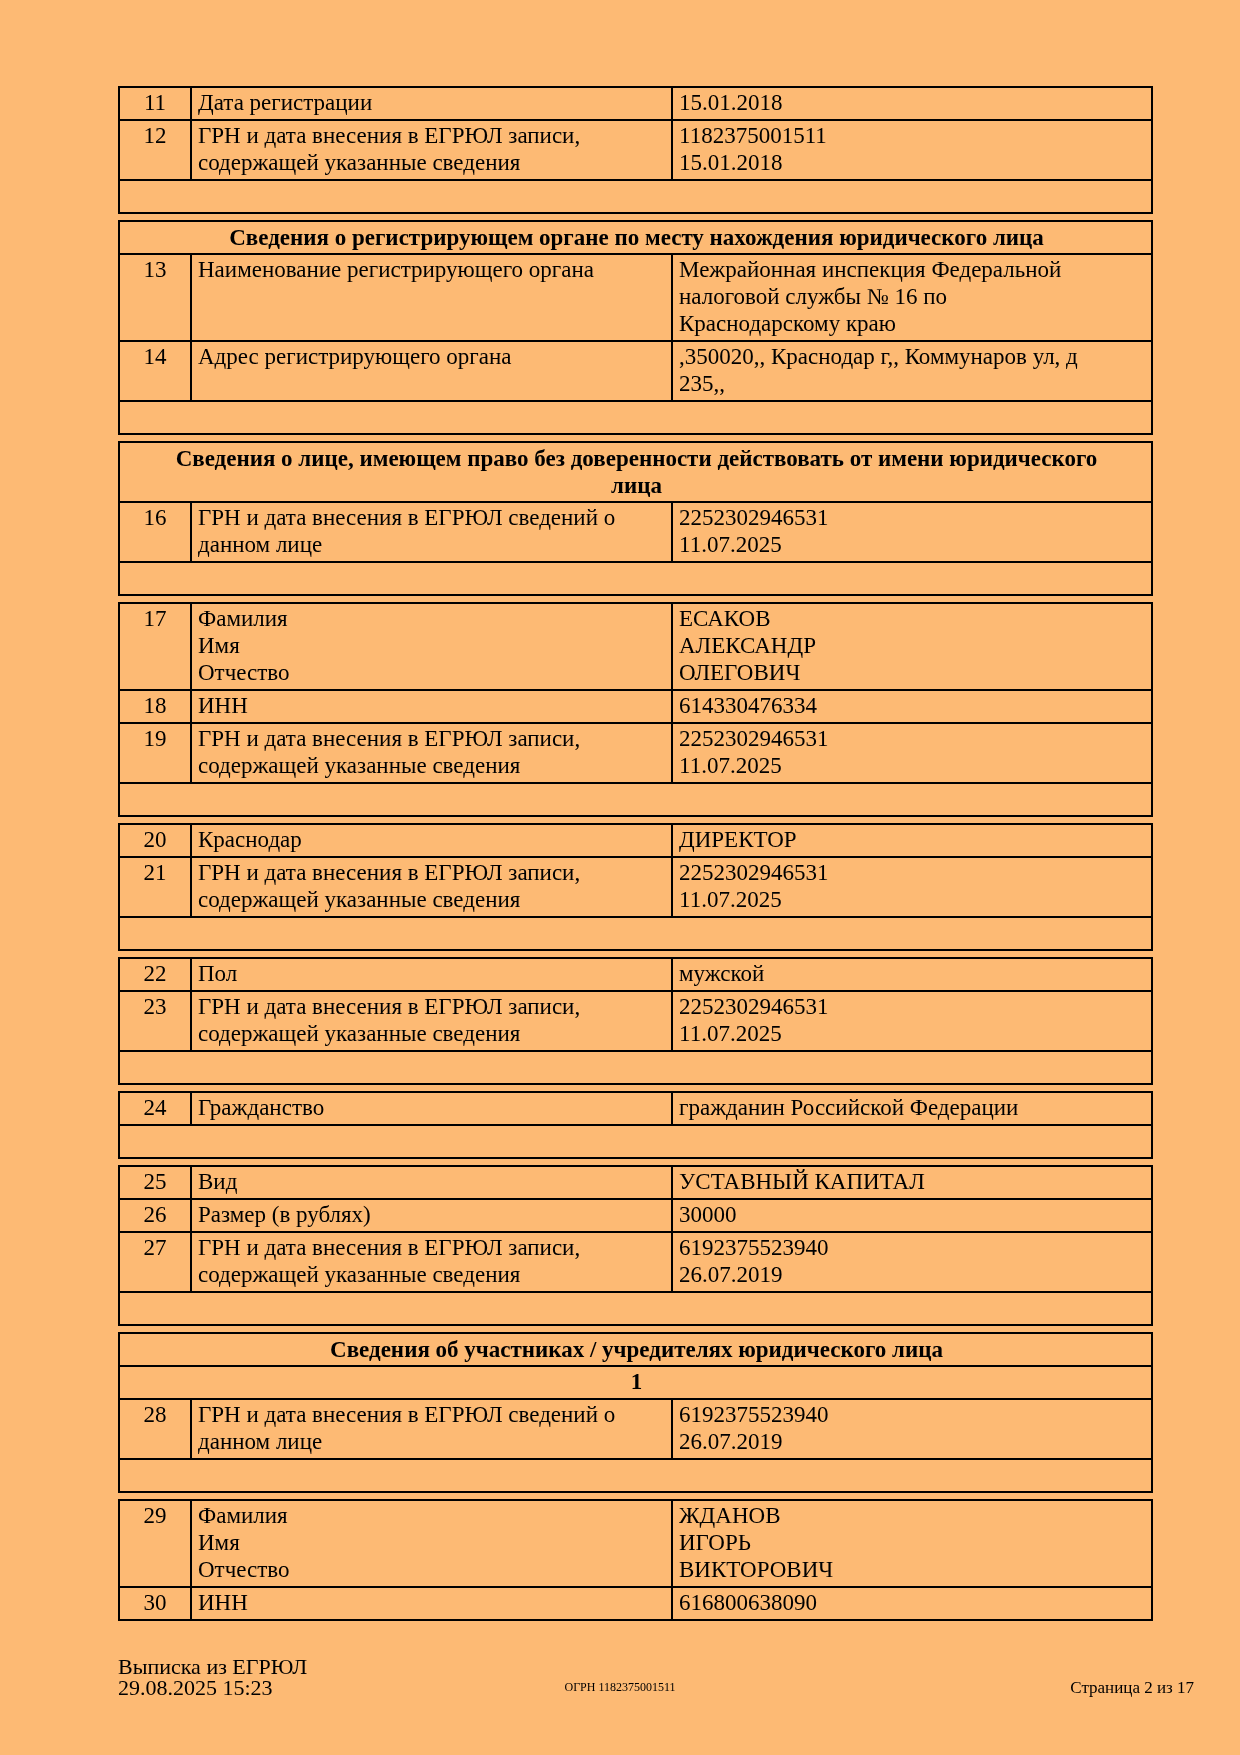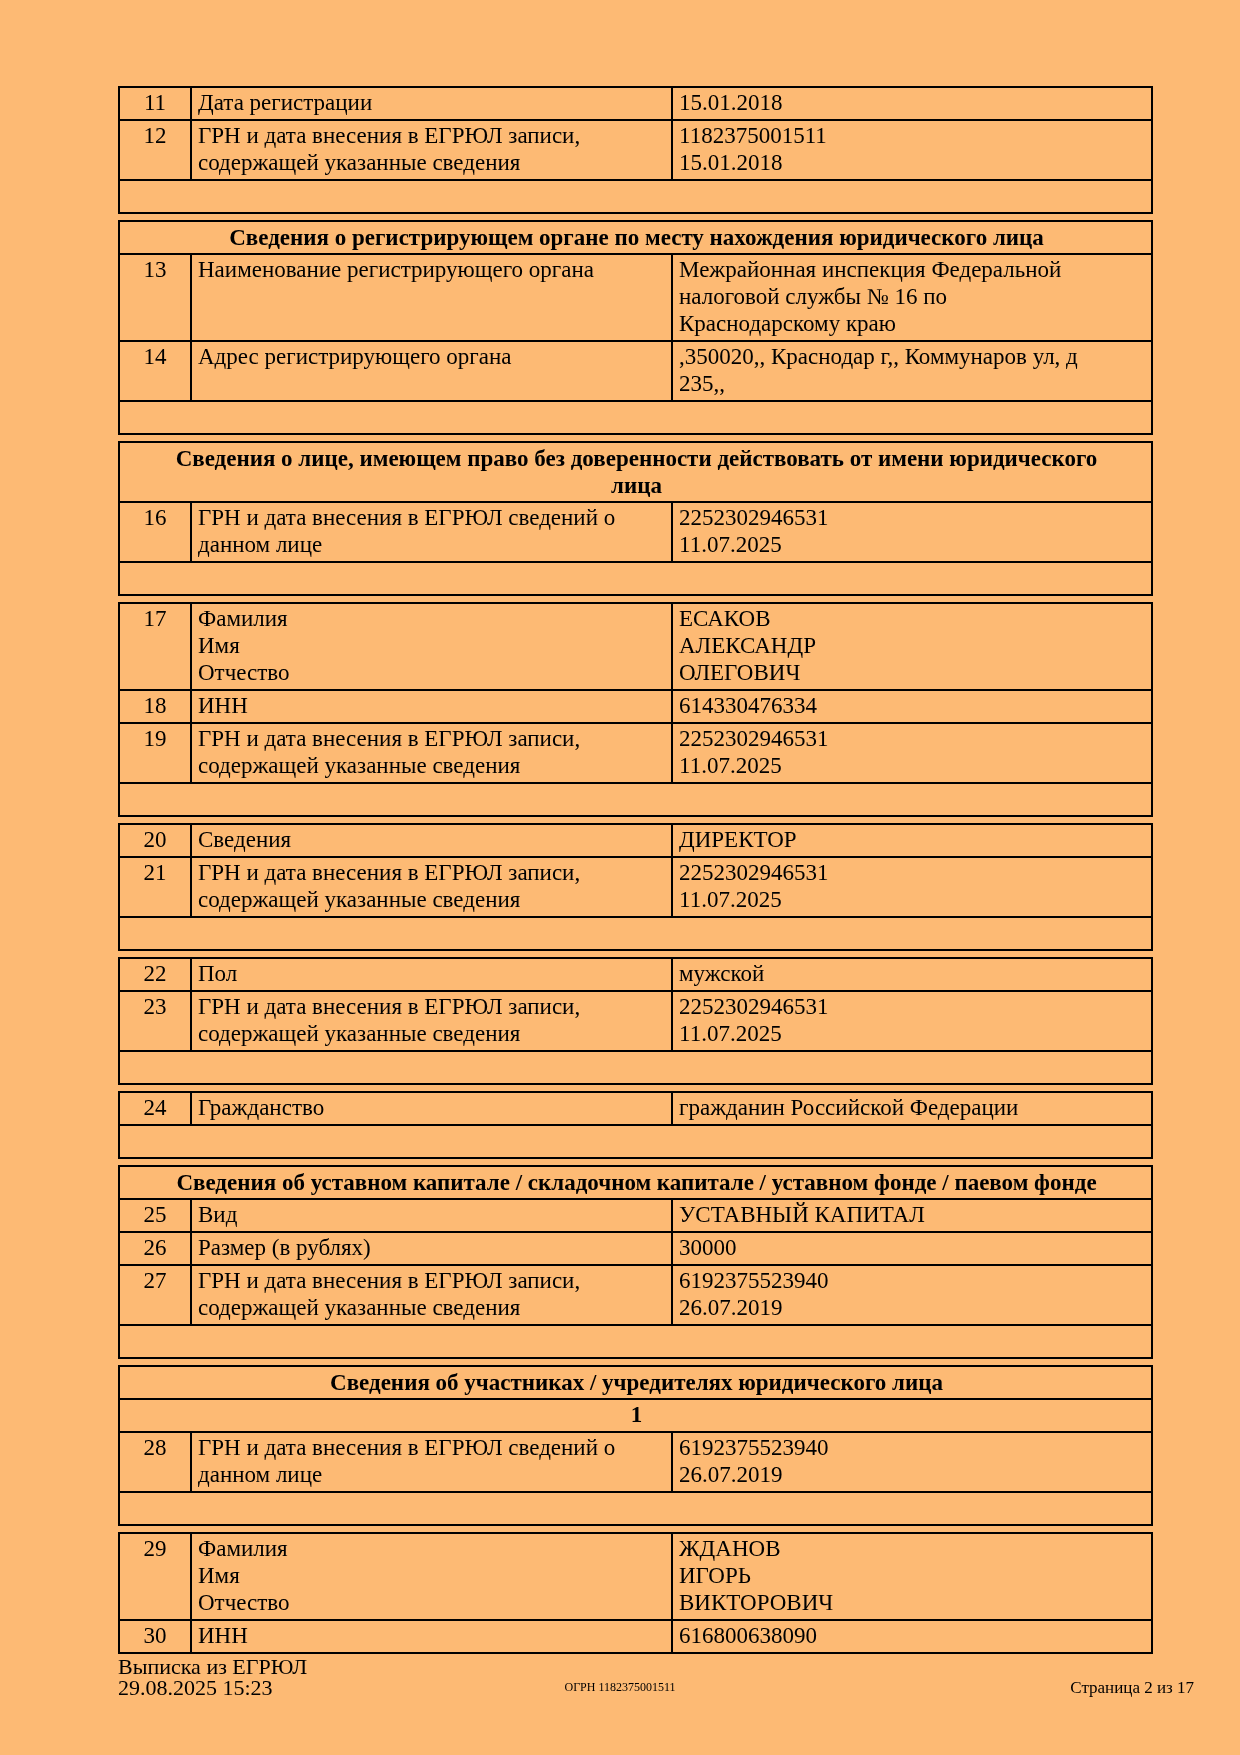--- a/index.html
+++ b/index.html
@@ -193,21 +193,21 @@
 
     <table class="block">
       <colgroup>
           <col class="c-num">
           <col class="c-label">
           <col class="c-val">
         </colgroup>
       <tbody>
           <tr>
         <td class="num">20</td>
-        <td class="pre">Сведения</td>
+        <td class="pre">Краснодар</td>
         <td class="pre val">ДИРЕКТОР</td>
       </tr>
       <tr>
         <td class="num">21</td>
         <td class="pre">ГРН и дата внесения в ЕГРЮЛ записи,
 содержащей указанные сведения</td>
         <td class="pre val">2252302946531
 11.07.2025</td>
       </tr>
       <tr>
@@ -259,23 +259,20 @@
     </tbody>
       </table>
 
     <table class="block">
       <colgroup>
           <col class="c-num">
           <col class="c-label">
           <col class="c-val">
         </colgroup>
       <tbody>
-          <tr>
-        <td class="sec" colspan="3">Сведения об уставном капитале / складочном капитале / уставном фонде / паевом фонде</td>
-      </tr>
       <tr>
         <td class="num">25</td>
         <td class="pre">Вид</td>
         <td class="pre val">УСТАВНЫЙ КАПИТАЛ</td>
       </tr>
       <tr>
         <td class="num">26</td>
         <td class="pre">Размер (в рублях)</td>
         <td class="pre val">30000</td>
       </tr>

